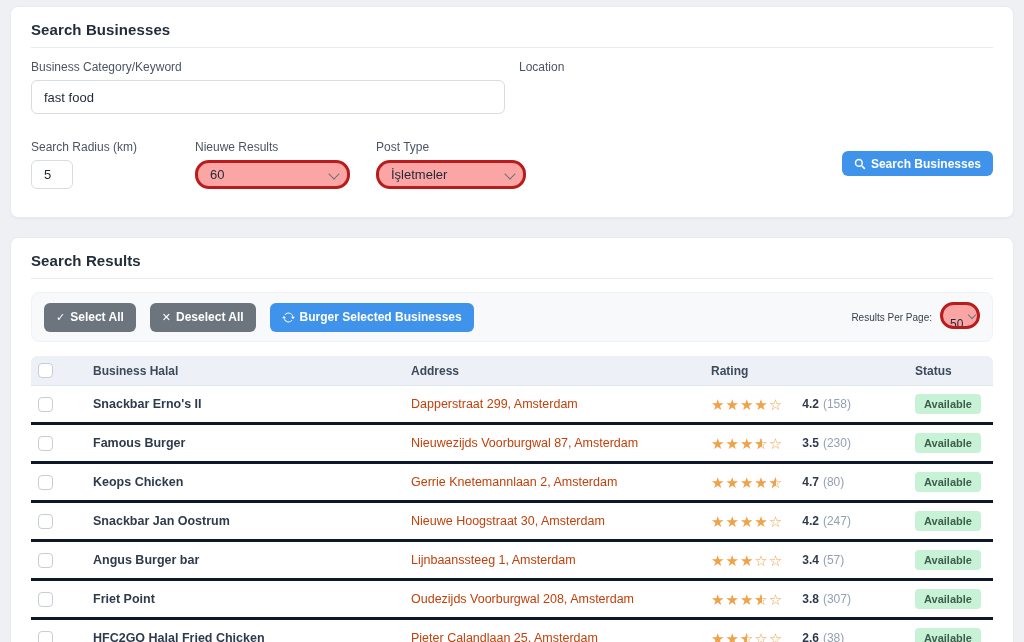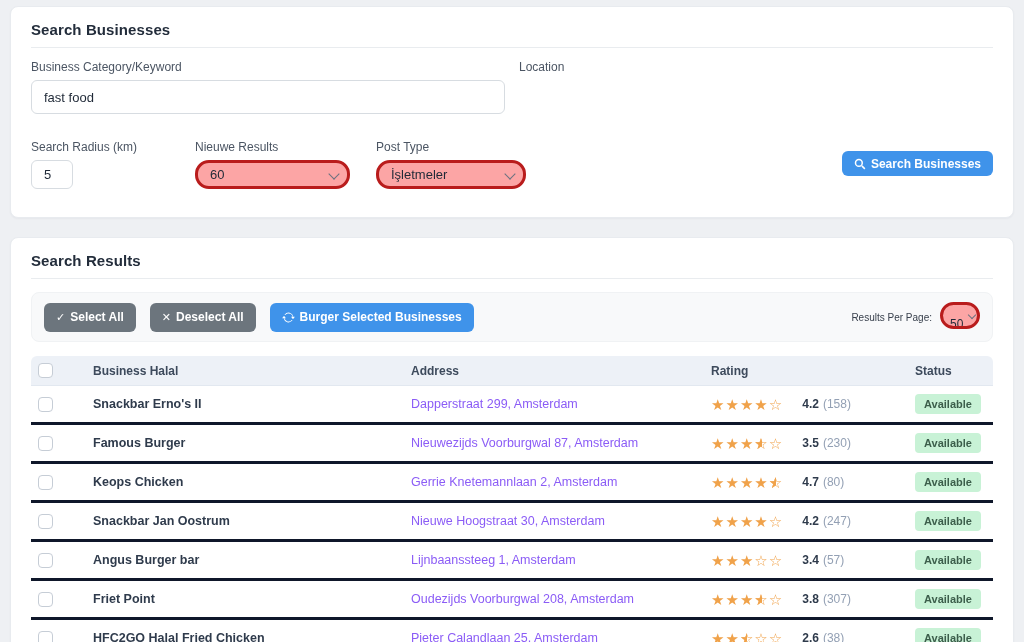--- a/index.html
+++ b/index.html
@@ -143,21 +143,21 @@
   thead th:last-child { border-radius: 0 6px 0 0; }
   tbody td {
     padding: 8px 12px;
     border-bottom: 3px solid #0f172a;
     font-size: 12.5px;
     vertical-align: middle;
     height: 35px;
   }
   td.cell-check, th.cell-check { padding-left: 7px; }
   .biz-name { font-weight: 700; color: #2f3b4c; }
-  .biz-addr { color: #8b5cf6; }
+  .biz-addr { color: #c2410c; }
   input.cbx {
     appearance: none;
     -webkit-appearance: none;
     width: 15px; height: 15px;
     border: 1.5px solid #c6cdd6;
     border-radius: 4px;
     background: #fff;
     cursor: pointer;
     display: block;
   }

